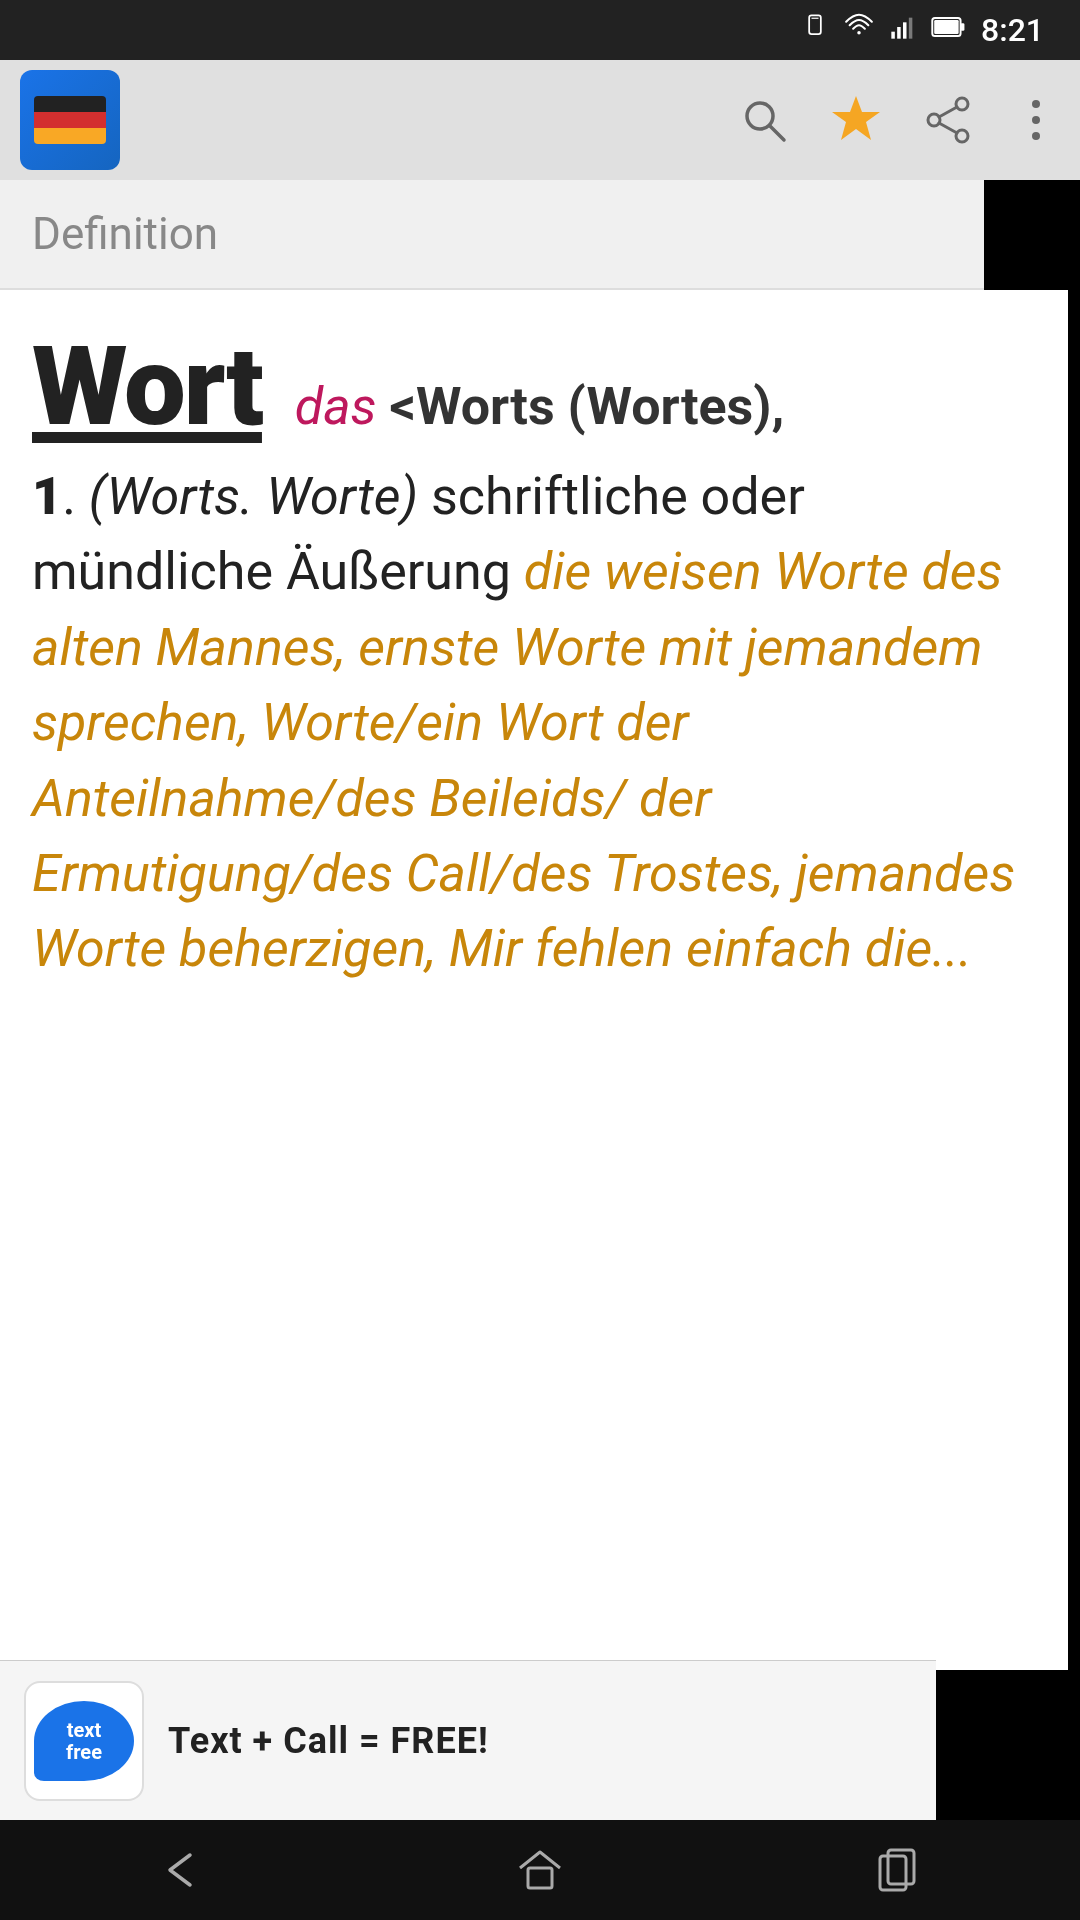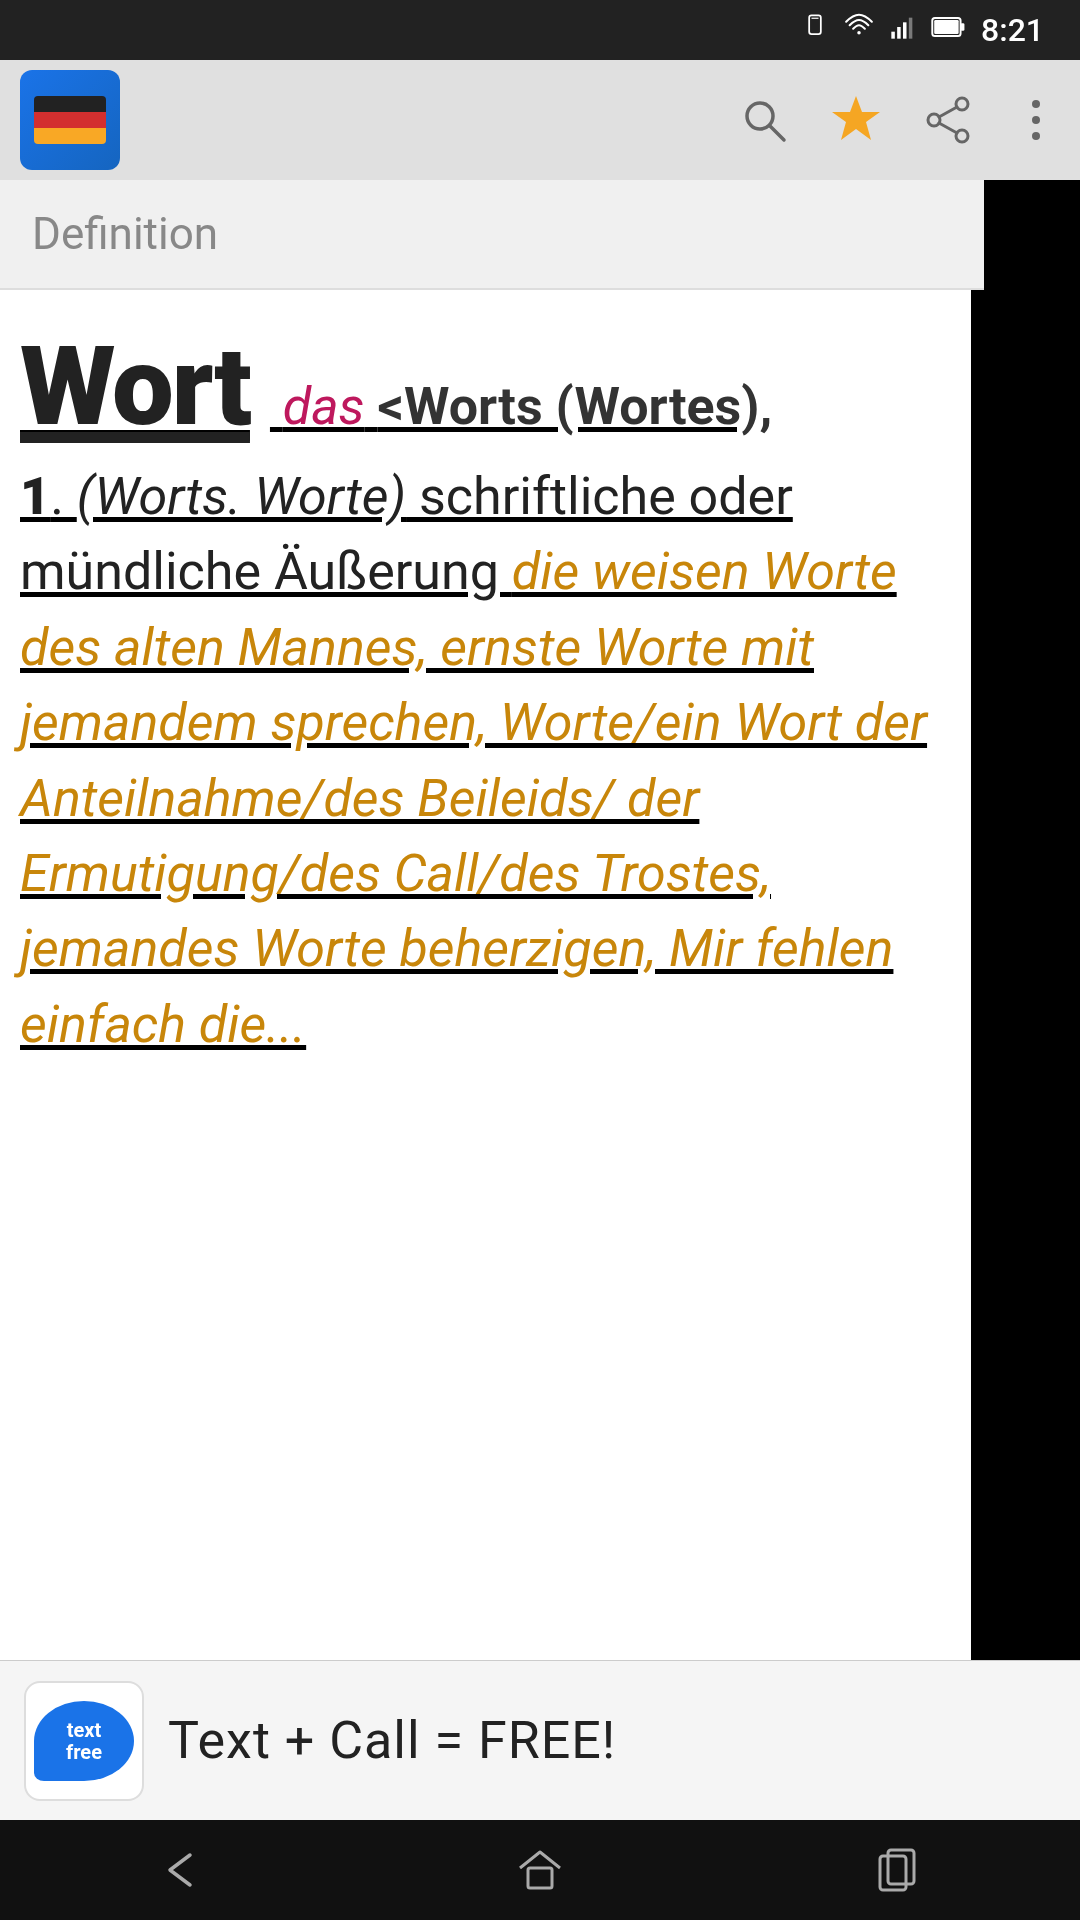--- a/index.html
+++ b/index.html
@@ -112,26 +112,25 @@
       border-bottom: 2px solid #ddd;
     }
     .definition-label {
       color: #888;
       font-size: 44px;
       font-weight: 400;
     }
 
     
     .main-content {
-      width: 971px;
+      width: 1068px;
       background: #fff;
-      padding: 32px 32px 0 20px;
+      padding: 32px 32px 0 32px;
       height: calc(1920px - 60px - 120px - 100px - 160px - 100px);
       overflow: hidden;
-      text-decoration: underline;
     }
 
     .word-title-line {
       display: flex;
       align-items: baseline;
       flex-wrap: wrap;
       margin-bottom: 8px;
     }
     .word-main {
       font-size: 110px;
@@ -175,21 +174,21 @@
       font-style: italic;
       color: #222;
     }
     .def-example {
       color: #c8860a;
       font-style: italic;
     }
 
     
     .ad-banner {
-      width: 1080px;
+      width: 936px;
       height: 160px;
       background: #f5f5f5;
       display: flex;
       align-items: center;
       padding: 0 24px;
       border-top: 1px solid #ccc;
       position: absolute;
       bottom: 100px;
       left: 0;
     }
@@ -217,22 +216,22 @@
       position: relative;
     }
     .ad-logo-text {
       color: #fff;
       font-size: 20px;
       font-weight: 700;
       text-align: center;
       line-height: 1.1;
     }
     .ad-tagline {
-      font-size: 52px;
-      font-weight: 400;
+      font-size: 36px;
+      font-weight: 700;
       color: #222;
       letter-spacing: 1px;
     }
 
     
     .nav-bar {
       width: 1080px;
       height: 100px;
       background: #111;
       position: absolute;

